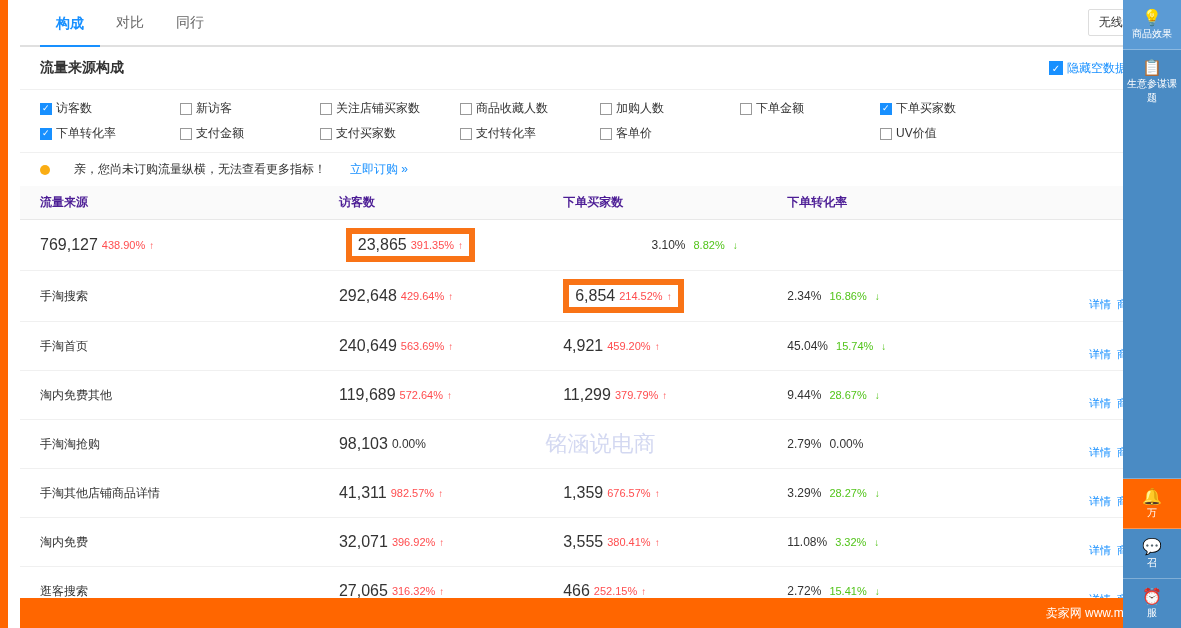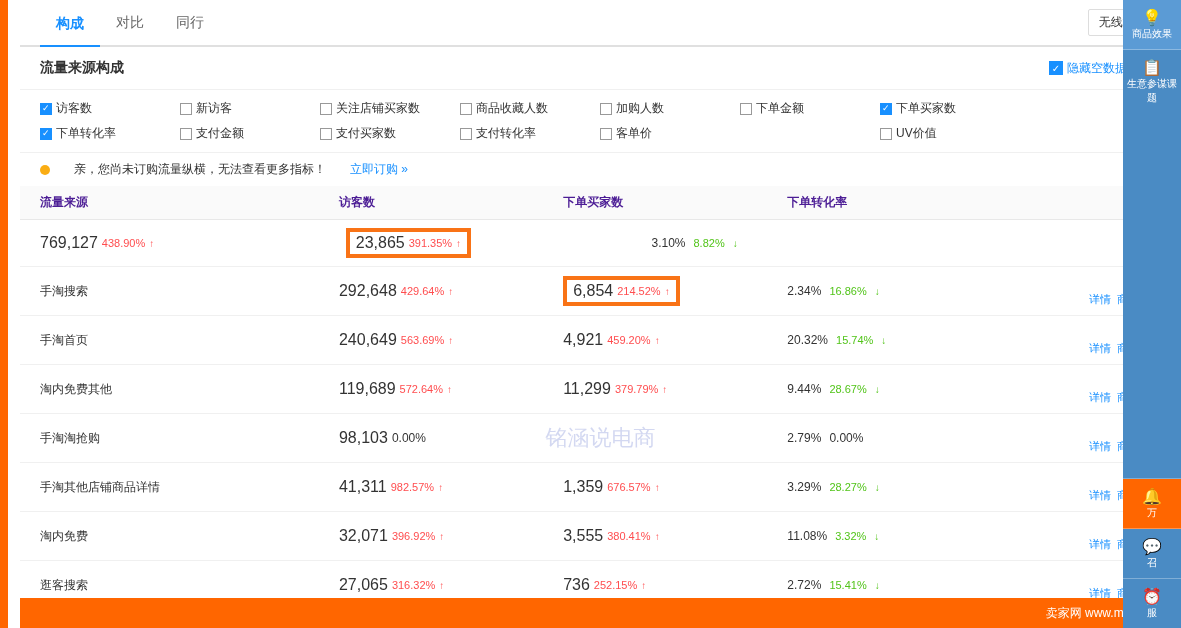--- a/index.html
+++ b/index.html
@@ -56,21 +56,21 @@
     .arrow-up { color: #ff4d4f; font-size: 10px; }
     .arrow-down { color: #52c41a; font-size: 10px; }
     
     .rate-cell { display: flex; align-items: center; gap: 8px; }
     
     .action-cell { text-align: right; display: flex; flex-direction: column; align-items: flex-end; gap: 2px; }
     .action-link { color: #1890ff; cursor: pointer; font-size: 11px; }
     .action-links-row { display: flex; gap: 6px; }
     
     
-    .order-box-highlighted { border: 4px solid #f97316; padding: 2px 6px; display: inline-flex; align-items: center; gap: 4px; }
+    .order-box-highlighted { border: 6px solid #f97316; padding: 2px 6px; display: inline-flex; align-items: center; gap: 4px; }
     
     
     .watermark { position: absolute; left: 50%; top: 55%; transform: translate(-50%, -50%); font-size: 28px; color: rgba(100,100,200,0.3); pointer-events: none; z-index: 100; white-space: nowrap; }
     
     .bottom-bar { height: 30px; background: #ff6600; display: flex; align-items: center; justify-content: flex-end; padding: 0 10px; }
     .bottom-bar-text { color: #fff; font-size: 12px; }
     
     .scroll-area { flex: 1; overflow-y: auto; position: relative; }
     
     .content-inner { display: flex; flex-direction: column; height: 100%; position: relative; }
@@ -243,21 +243,21 @@
           <span class="big-num">240,649</span>
           <span class="pct-up">563.69%</span>
           <span class="arrow-up">↑</span>
         </div>
         <div class="col-orders num-cell">
           <span class="big-num">4,921</span>
           <span class="pct-up">459.20%</span>
           <span class="arrow-up">↑</span>
         </div>
         <div class="col-rate rate-cell">
-          <span>20.32%</span>
+          <span>45.04%</span>
           <span class="pct-down">15.74%</span>
           <span class="arrow-down">↓</span>
         </div>
         <div class="col-action action-cell">
           <span class="action-link">趋势</span>
           <div class="action-links-row">
             <span class="action-link">详情</span>
             <span class="action-link">商品效果</span>
           </div>
         </div>
@@ -374,21 +374,21 @@
       <div class="table-row">
         <div class="col-source source-name">
           <span>逛客搜索</span>
         </div>
         <div class="col-visitors num-cell">
           <span class="big-num">27,065</span>
           <span class="pct-up">316.32%</span>
           <span class="arrow-up">↑</span>
         </div>
         <div class="col-orders num-cell">
-          <span class="big-num">736</span>
+          <span class="big-num">466</span>
           <span class="pct-up">252.15%</span>
           <span class="arrow-up">↑</span>
         </div>
         <div class="col-rate rate-cell">
           <span>2.72%</span>
           <span class="pct-down">15.41%</span>
           <span class="arrow-down">↓</span>
         </div>
         <div class="col-action action-cell">
           <span class="action-link">趋势</span>

